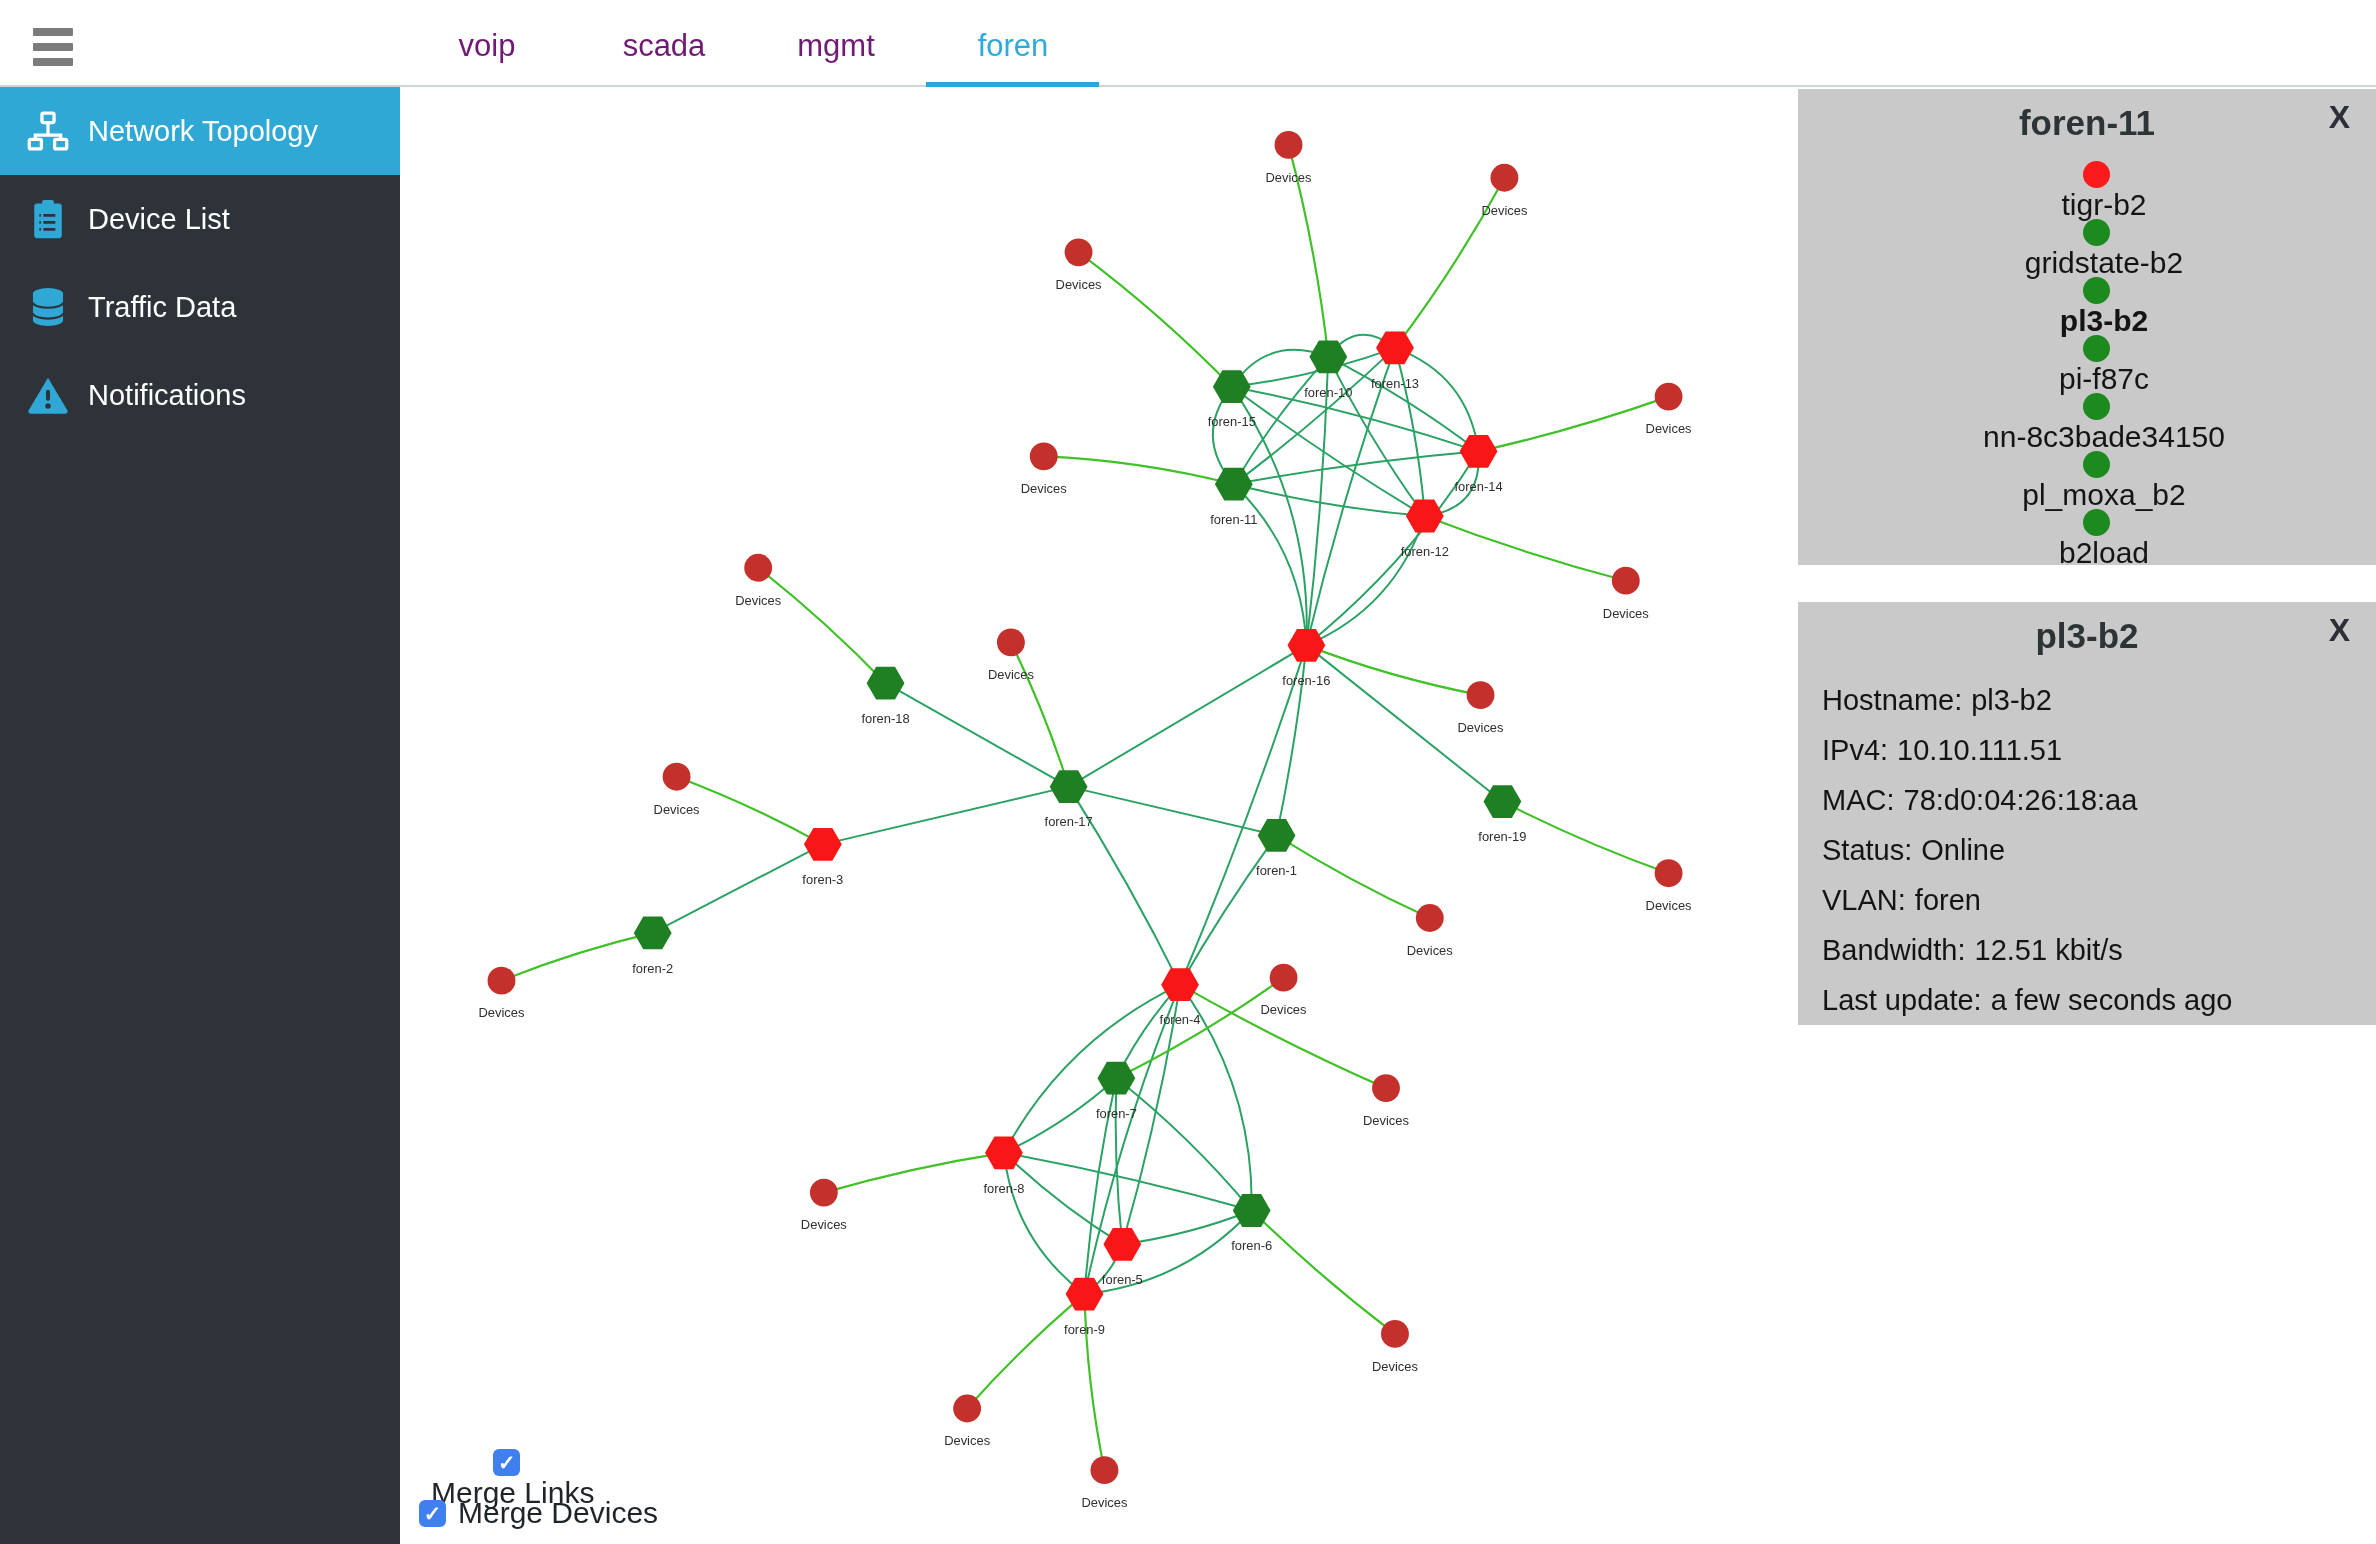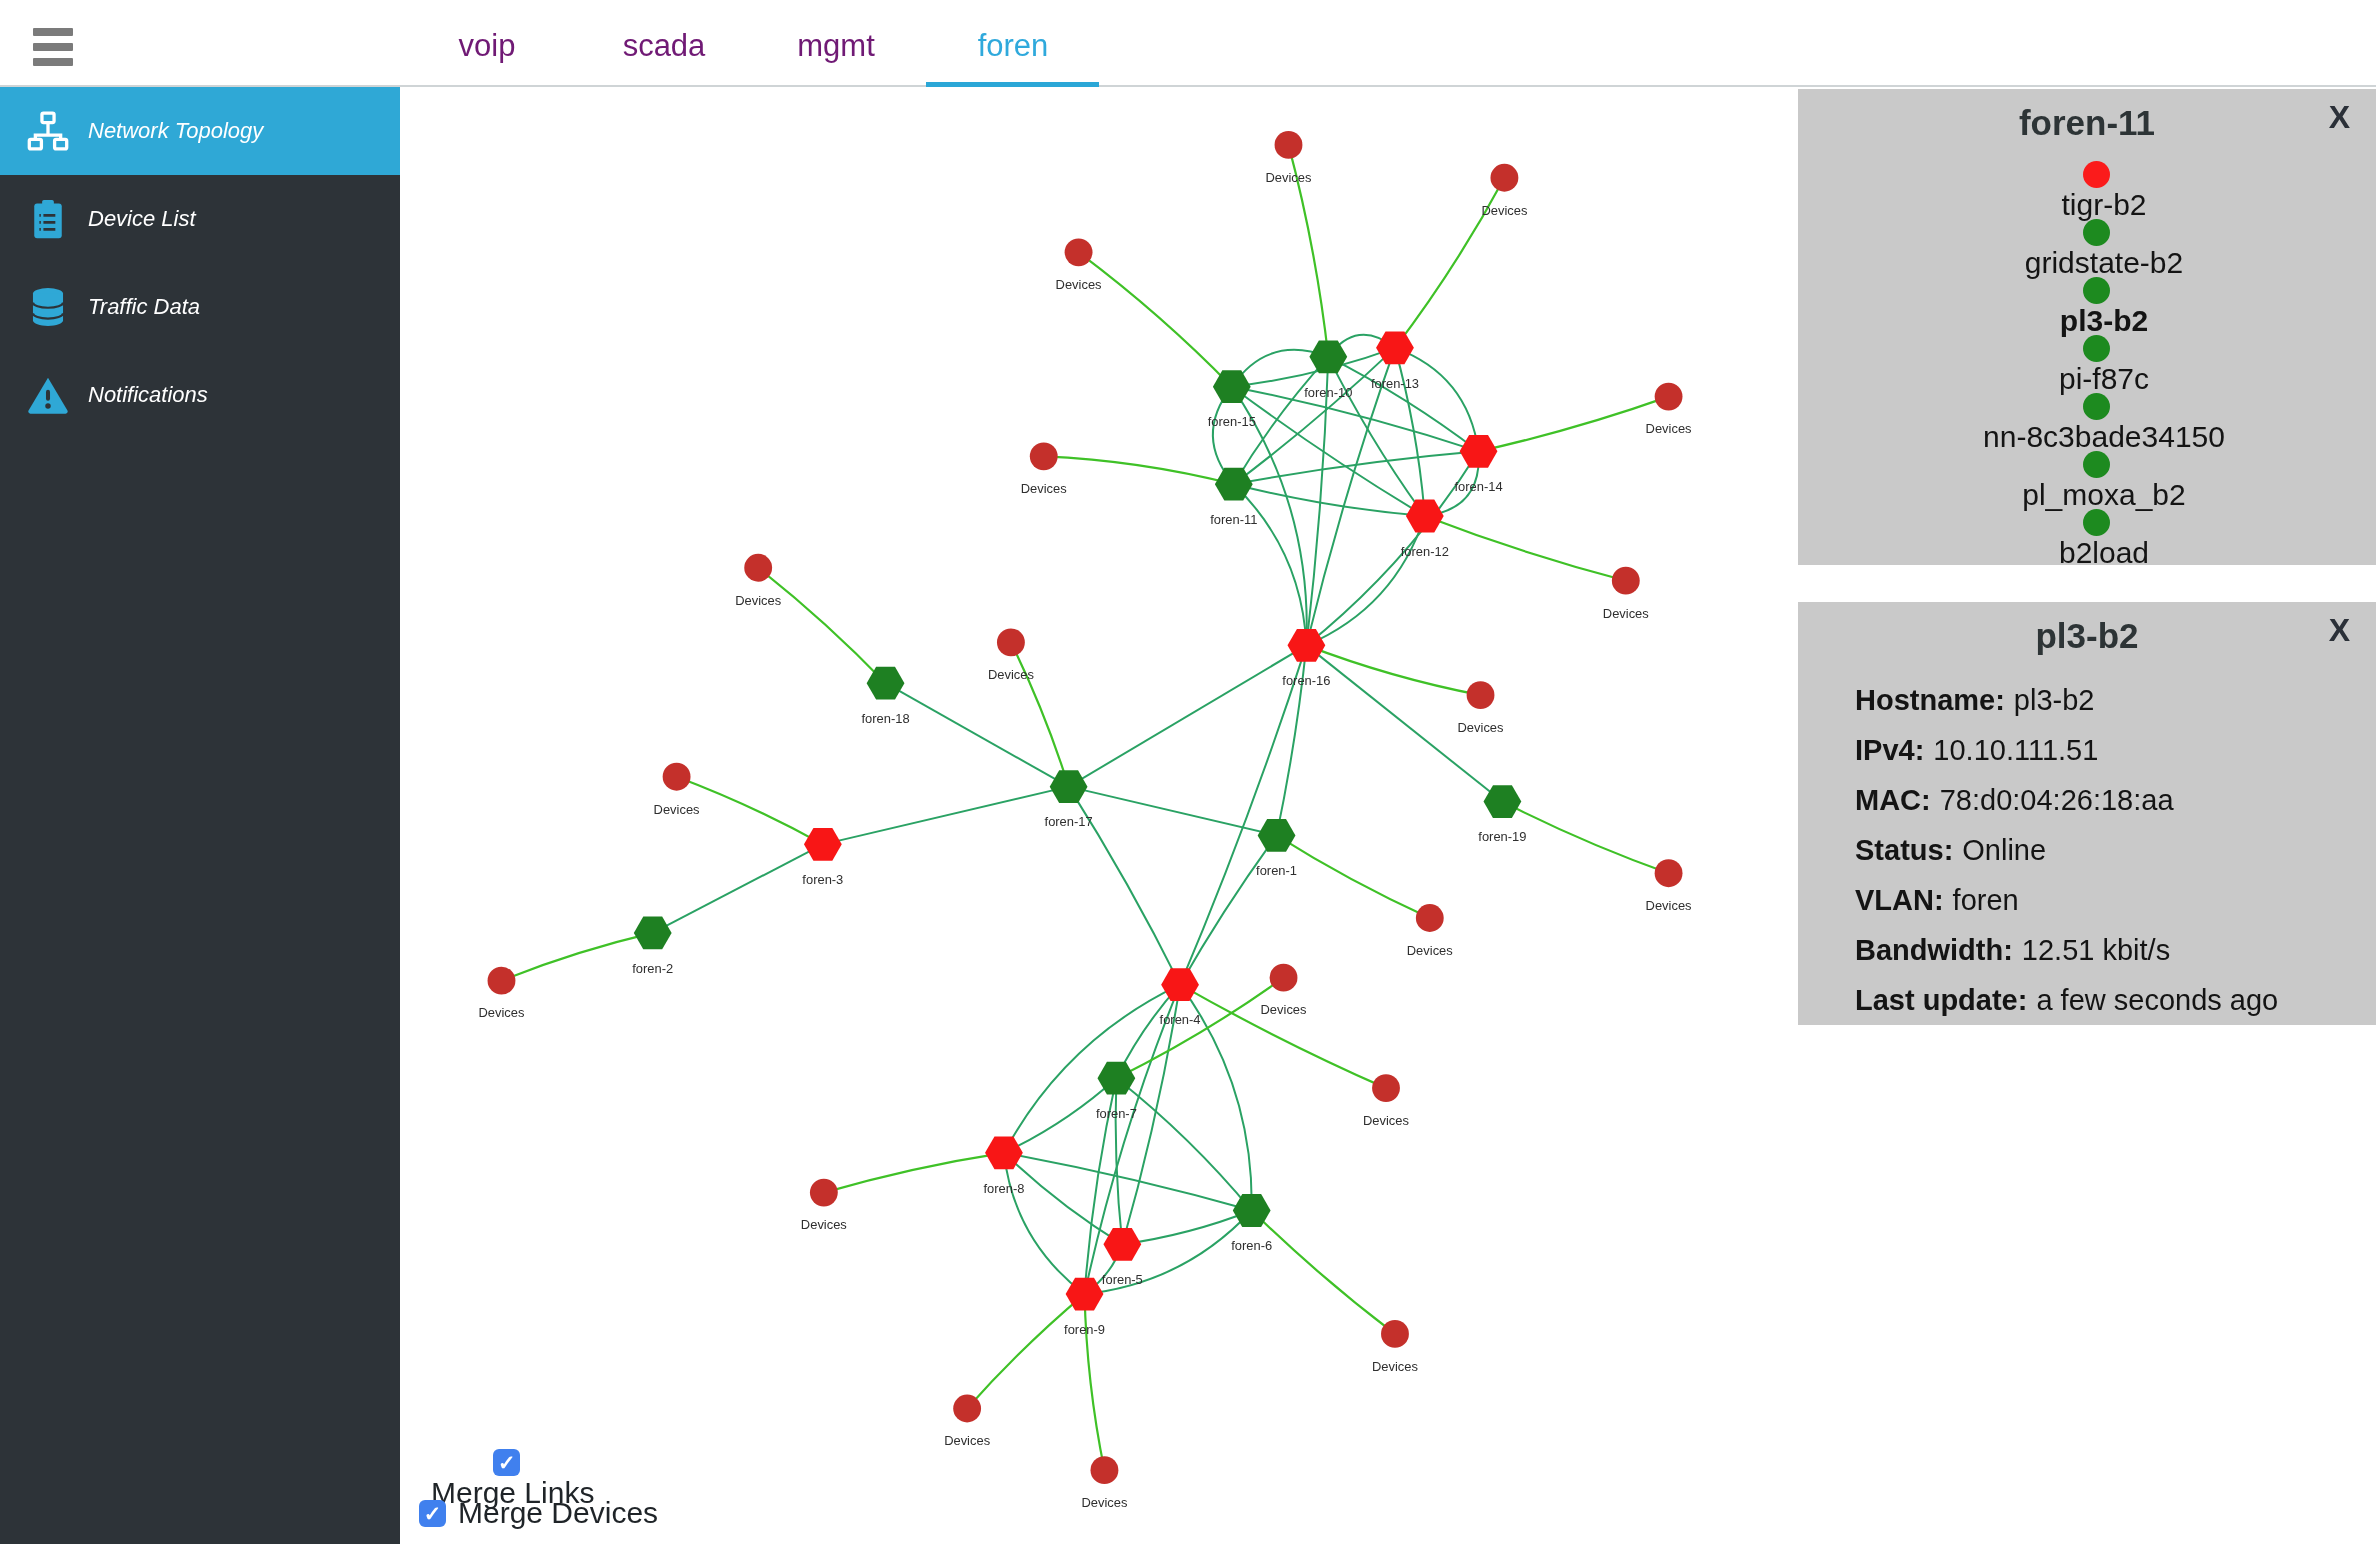--- a/index.html
+++ b/index.html
@@ -17,40 +17,40 @@
   .tab.active { color:#2fa9dc; }
   .tab-underline { position:absolute; left:926px; top:82px; width:173px; height:5px; background:#2ba7d7; }
 
   
   .sidebar { position:absolute; left:0; top:87px; width:400px; height:1458px; background:#2d3338; z-index:4; }
   .side-item { position:relative; width:400px; height:88px; color:#ffffff; cursor:pointer; }
   .side-item.active { background:#2fa8d6; }
   .side-item .icon { position:absolute; left:26px; top:22px; width:44px; height:44px; color:#2fa8d6; }
   .side-item.active .icon { color:#ffffff; }
   .side-item .icon svg { width:44px; height:44px; display:block; }
-  .side-item .lbl { position:absolute; left:88px; top:50%; transform:translateY(-50%); font-size:22px; white-space:nowrap;font-style:italic; }
+  .side-item .lbl { position:absolute; left:88px; top:50%; transform:translateY(-50%); font-size:29px; white-space:nowrap; }
 
   
   #topo-svg { position:absolute; left:400px; top:87px; width:1976px; height:1458px; z-index:1; }
   .node-label { font-family:"Liberation Sans", sans-serif; font-size:13px; fill:#2f2f2f; }
 
   
   .panel { position:absolute; left:1798px; width:578px; background:#c9c9c9; z-index:6; }
   #panel-1 { top:89px; height:476px; }
   #panel-2 { top:602px; height:423px; }
   .panel-title { position:absolute; left:0; right:0; top:14px; text-align:center;
     font-size:35px; font-weight:600; color:#2d3436; }
   .panel-close { position:absolute; top:10px; right:26px; font-size:32px; font-weight:700; color:#2b3038; cursor:pointer; }
   .panel-list { position:absolute; left:0; right:0; top:72px; }
   .panel-row { height:58px; display:flex; align-items:center; padding-left:34px; cursor:pointer;flex-direction:column; }
   .panel-row .dot { width:27px; height:27px; border-radius:50%; margin-right:16px; flex:0 0 auto; }
   .panel-row .plbl { font-size:30px; color:#141414; }
   .field-list { position:absolute; left:0; right:0; top:73px; }
   .field-row { height:50px; display:flex; align-items:center; padding-left:24px; font-size:29px; color:#141414; white-space:nowrap; }
-  .field-row .key { font-weight:700; margin-right:9px;margin-left:33px; }
+  .field-row .key { font-weight:400; margin-right:9px; }
 
   
   .merge-row { position:absolute; left:419px; height:30px; display:flex; align-items:center; z-index:3; }
   #merge-row-1 { top:1449px;flex-direction:column; } #merge-row-2 { top:1498px; }
   .checkbox { width:27px; height:27px; background:#4080ee; border-radius:6px; position:relative; cursor:pointer; flex:0 0 auto; }
   .checkbox::after { content:"✓"; position:absolute; left:0; top:0; width:27px; height:27px;
     color:#fff; font-size:21px; line-height:27px; text-align:center; font-weight:700; }
   .merge-lbl { margin-left:12px; font-size:30px; color:#1f2428; }
 </style>
 </head>

